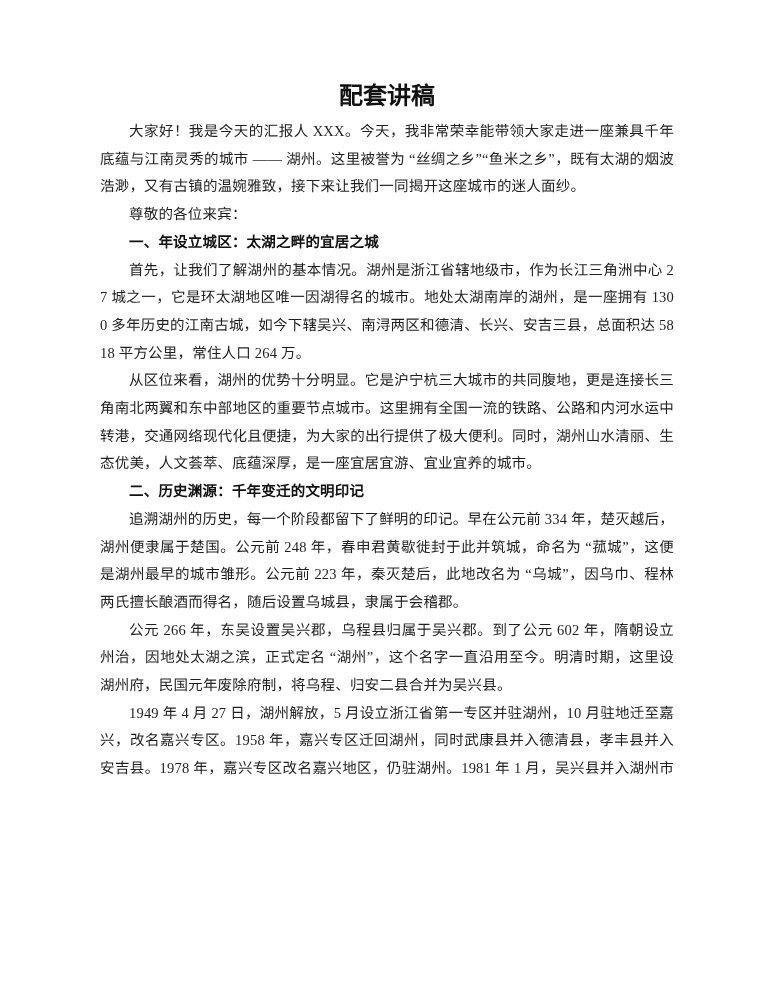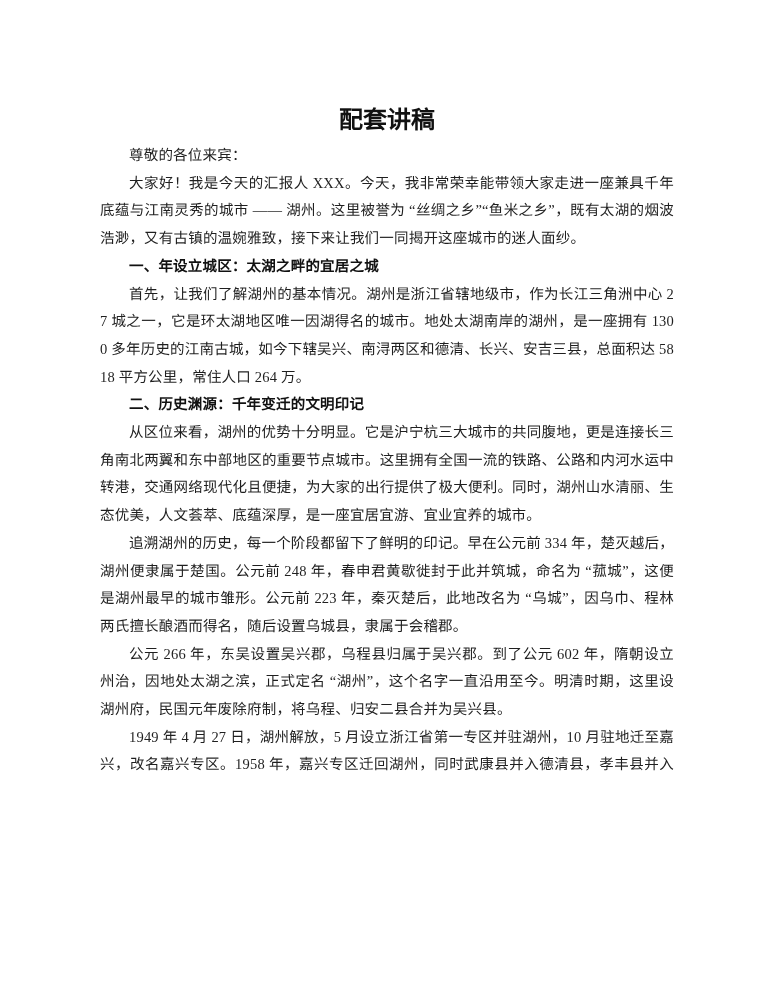--- a/index.html
+++ b/index.html
@@ -7,21 +7,21 @@
     padding: 0;
     background: #ffffff;
   }
   .page {
     position: relative;
     box-sizing: border-box;
     width: 770px;
     height: 784px;
     background: #ffffff;
     color: #1f1f1f;
-    padding: 104px 96px 0 100px;
+    padding: 80px 96px 0 100px;
     overflow: hidden;
     font-family: "Liberation Serif", "DejaVu Serif", serif;
   }
   .doc-title {
     margin: 0 0 7px 0;
     font-family: "Liberation Sans", "DejaVu Sans", sans-serif;
     font-size: 24px;
     font-weight: 700;
     line-height: 31px;
     text-align: center;
@@ -40,30 +40,30 @@
     font-weight: 700;
     color: #111111;
   }
 </style>
 </head>
 <body>
 
 <div class="page">
   <h1 class="doc-title">配套讲稿</h1>
 
+  <p class="block para">大家好！我是今天的汇报人 XXX。今天，我非常荣幸能带领大家走进一座兼具千年底蕴与江南灵秀的城市 —— 湖州。这里被誉为 “丝绸之乡”“鱼米之乡”，既有太湖的烟波浩渺，又有古镇的温婉雅致，接下来让我们一同揭开这座城市的迷人面纱。</p>
+
   <p class="block para">尊敬的各位来宾：</p>
-
-  <p class="block para">大家好！我是今天的汇报人 XXX。今天，我非常荣幸能带领大家走进一座兼具千年底蕴与江南灵秀的城市 —— 湖州。这里被誉为 “丝绸之乡”“鱼米之乡”，既有太湖的烟波浩渺，又有古镇的温婉雅致，接下来让我们一同揭开这座城市的迷人面纱。</p>
 
   <p class="block heading">一、年设立城区：太湖之畔的宜居之城</p>
 
   <p class="block para">首先，让我们了解湖州的基本情况。湖州是浙江省辖地级市，作为长江三角洲中心 27 城之一，它是环太湖地区唯一因湖得名的城市。地处太湖南岸的湖州，是一座拥有 1300 多年历史的江南古城，如今下辖吴兴、南浔两区和德清、长兴、安吉三县，总面积达 5818 平方公里，常住人口 264 万。</p>
 
+  <p class="block para">从区位来看，湖州的优势十分明显。它是沪宁杭三大城市的共同腹地，更是连接长三角南北两翼和东中部地区的重要节点城市。这里拥有全国一流的铁路、公路和内河水运中转港，交通网络现代化且便捷，为大家的出行提供了极大便利。同时，湖州山水清丽、生态优美，人文荟萃、底蕴深厚，是一座宜居宜游、宜业宜养的城市。</p>
+
   <p class="block heading">二、历史渊源：千年变迁的文明印记</p>
-
-  <p class="block para">从区位来看，湖州的优势十分明显。它是沪宁杭三大城市的共同腹地，更是连接长三角南北两翼和东中部地区的重要节点城市。这里拥有全国一流的铁路、公路和内河水运中转港，交通网络现代化且便捷，为大家的出行提供了极大便利。同时，湖州山水清丽、生态优美，人文荟萃、底蕴深厚，是一座宜居宜游、宜业宜养的城市。</p>
 
   <p class="block para">追溯湖州的历史，每一个阶段都留下了鲜明的印记。早在公元前 334 年，楚灭越后，湖州便隶属于楚国。公元前 248 年，春申君黄歇徙封于此并筑城，命名为 “菰城”，这便是湖州最早的城市雏形。公元前 223 年，秦灭楚后，此地改名为 “乌城”，因乌巾、程林两氏擅长酿酒而得名，随后设置乌城县，隶属于会稽郡。</p>
 
   <p class="block para">公元 266 年，东吴设置吴兴郡，乌程县归属于吴兴郡。到了公元 602 年，隋朝设立州治，因地处太湖之滨，正式定名 “湖州”，这个名字一直沿用至今。明清时期，这里设湖州府，民国元年废除府制，将乌程、归安二县合并为吴兴县。</p>
 
   <p class="block para">1949 年 4 月 27 日，湖州解放，5 月设立浙江省第一专区并驻湖州，10 月驻地迁至嘉兴，改名嘉兴专区。1958 年，嘉兴专区迁回湖州，同时武康县并入德清县，孝丰县并入安吉县。1978 年，嘉兴专区改名嘉兴地区，仍驻湖州。1981 年 1 月，吴兴县并入湖州市（县级市）；1983 年，撤销嘉兴地区，设立地级湖州市和嘉兴市，湖州下辖城区、郊区两区及德清、长兴、安吉三县。1988 年 11 月，撤城区、郊区，实行市直管乡镇体制；1993 年设立城区、南浔、菱湖三区管委会；2003 年，撤销三区管委会，正式设立吴兴、南浔两个建制区，形成了如今湖州的行政区划格局。</p>
 </div>
 
 </body></html>

